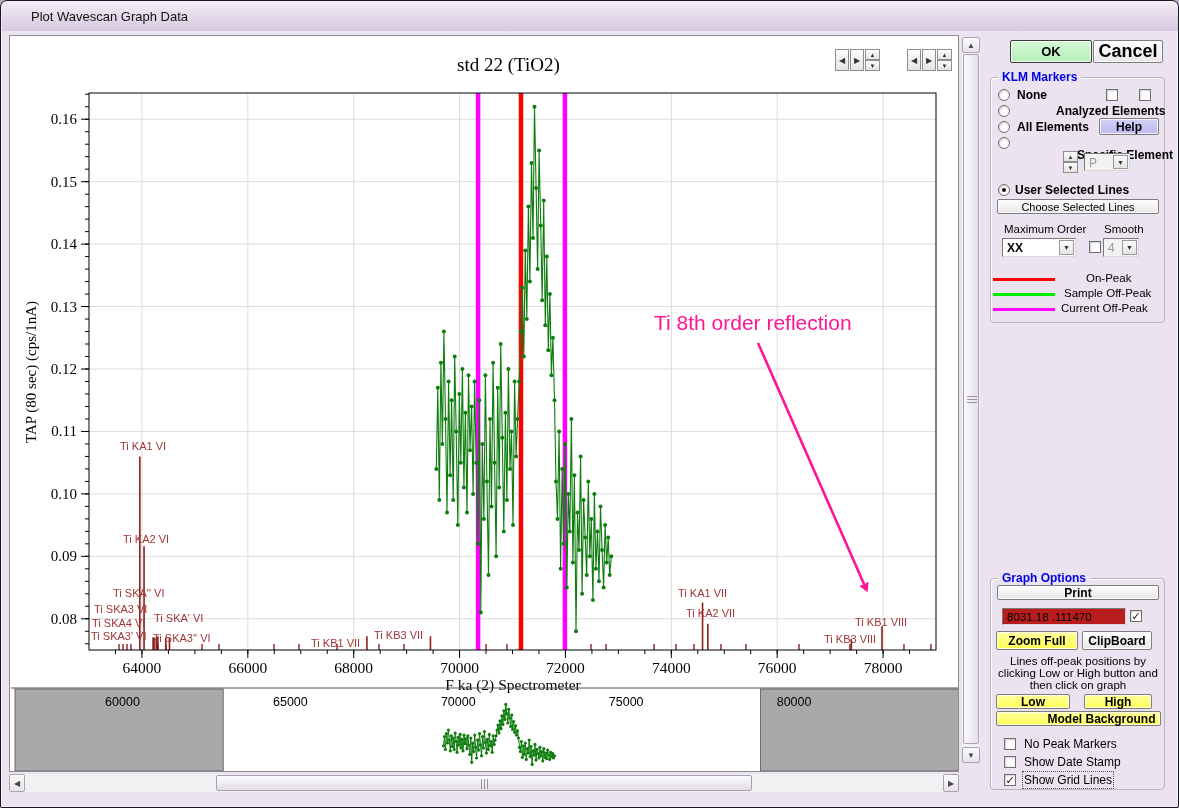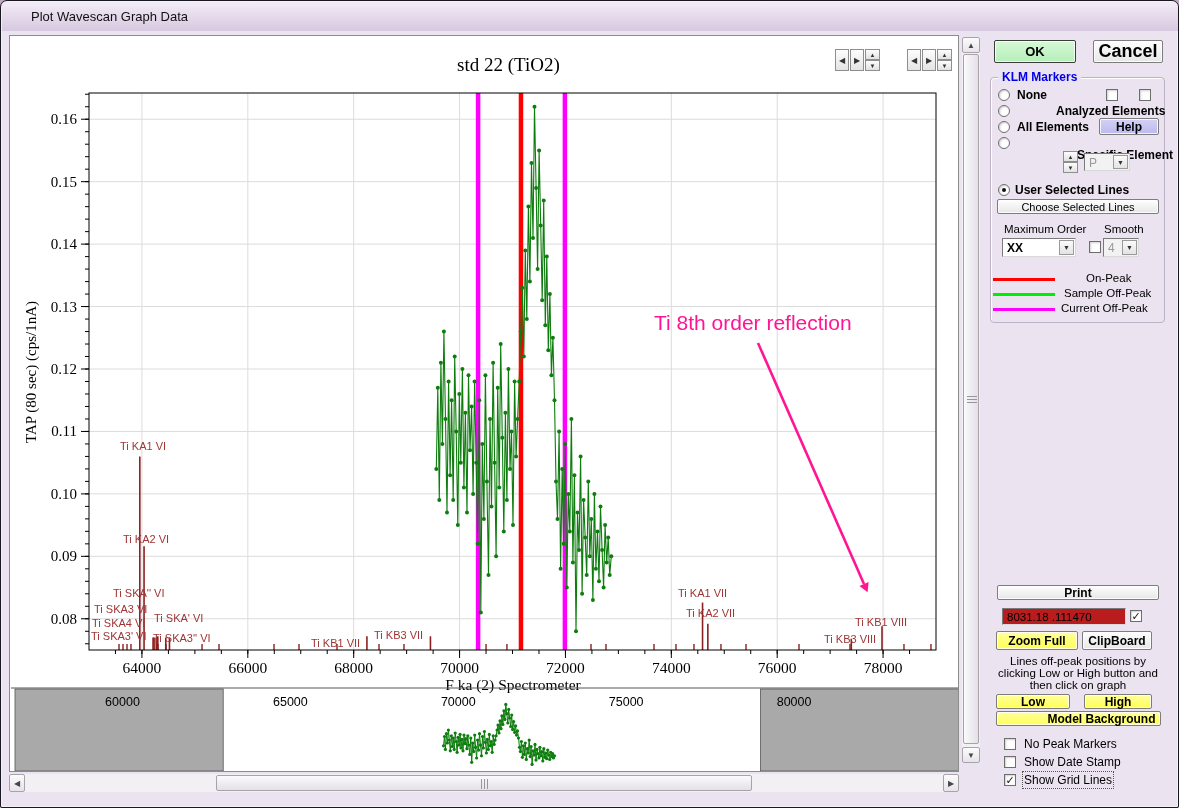--- a/index.html
+++ b/index.html
@@ -39,21 +39,21 @@
   .hthumb { background:linear-gradient(#fbfafc,#e3e0e6); }
   .grip-v { position:absolute; left:3px; top:50%; width:10px; height:7px; margin-top:-3px;
             background:repeating-linear-gradient(#9a93a0 0 1px,transparent 1px 3px); }
   .grip-h { position:absolute; top:3px; left:50%; width:7px; height:10px; margin-left:-3px;
             background:repeating-linear-gradient(90deg,#9a93a0 0 1px,transparent 1px 3px); }
 
   
   .btn { position:absolute; border:1px solid #7d7d7d; border-radius:2px; text-align:center;
          background:linear-gradient(#fefefe,#e7e7e7); font-size:12px; font-weight:700; color:#000;
          display:flex; align-items:center; justify-content:center; box-shadow:inset 0 0 0 1px #ffffffcc; }
-  .btn.green { background:linear-gradient(#d7f8d7,#b5efb9); border-color:#3c3c3c; }
+  .btn.green { background:linear-gradient(#d7f8d7,#b5efb9); border-color:#3c3c3c;margin-left:16px; }
   .btn.yellow { background:linear-gradient(#ffff9e,#ffff55); }
   .btn.lav { background:linear-gradient(#d3d1f6,#bcb9ef); }
   .btn.thin { font-size:11px; font-weight:400; }
   .groupbox { position:absolute; border:1px solid #bdb2c6; border-radius:4px;
               box-shadow:inset 1px 1px 0 #fff; }
   .grouptitle { position:absolute; top:-8px; left:7px; background:#ece3f0; padding:0 4px;
                 color:#0000e6; font-size:12px; font-weight:700; }
   .radio { position:absolute; width:12px; height:12px; border-radius:50%; background:#fff;
            border:1px solid #6e6e6e; box-shadow:inset 1px 1px 2px #00000030; }
   .radio.sel::after { content:""; position:absolute; left:3px; top:3px; width:4px; height:4px;
@@ -608,20 +608,23 @@
       <span class="drop">▼</span>
     </div>
 
     <div class="legend-line" style="left: 987px; top: 247px; background: rgb(255, 0, 0);"></div>
     <div class="lbl" style="left:1080px; top:241px; font-size:11.5px;">On-Peak</div>
     <div class="legend-line" style="left: 987px; top: 262px; background: rgb(0, 238, 0);"></div>
     <div class="lbl" style="left:1058px; top:256px; font-size:11.5px;">Sample Off-Peak</div>
     <div class="legend-line" style="left: 987px; top: 277px; background: rgb(255, 0, 255);"></div>
     <div class="lbl" style="left:1055px; top:271px; font-size:11.5px;">Current Off-Peak</div>
 
+    <div class="groupbox" style="left:984px; top:547px; width:175px; height:212px;">
+      <div class="grouptitle">Graph Options</div>
+    </div>
     <div class="btn" style="left:991px; top:554px; width:162px; height:15px; position:absolute;">Print</div>
     <div class="field" style="left:996px; top:577px; width:124px; height:17px;">8031.18 .111470</div>
     <div class="cb" style="left:1124px; top:579px;">✓</div>
     <div class="btn yellow" style="left:990px; top:600px; width:82px; height:19px; position:absolute;text-align:center;">Zoom Full</div>
     <div class="btn" style="left:1076px; top:600px; width:70px; height:19px; position:absolute;">ClipBoard</div>
     <div class="hint" style="left:986px; top:624px; width:172px;">Lines off-peak positions by</div>
     <div class="hint" style="left:986px; top:636px; width:172px;">clicking Low or High button and</div>
     <div class="hint" style="left:986px; top:648px; width:172px;">then click on graph</div>
     <div class="btn yellow" style="left:990px; top:663px; width:74px; height:15px; position:absolute;">Low</div>
     <div class="btn yellow" style="left:1078px; top:663px; width:68px; height:15px; position:absolute;">High</div>

